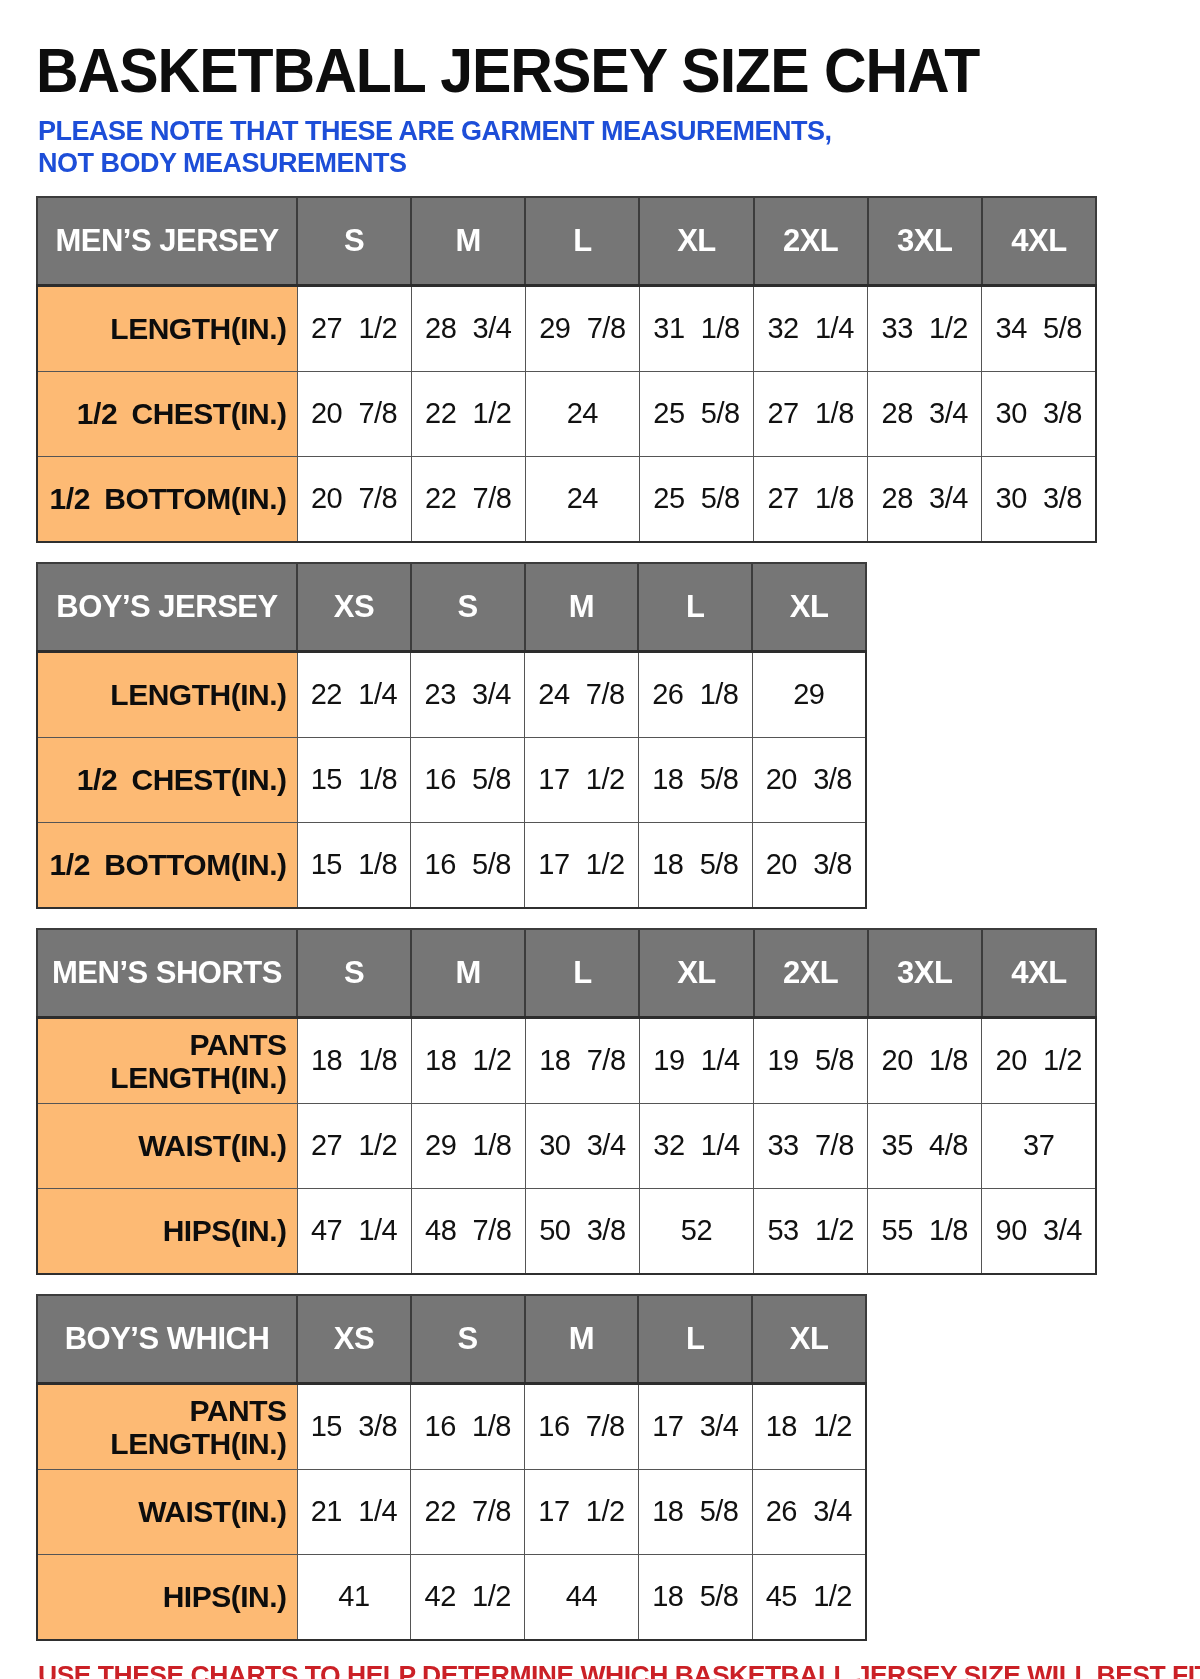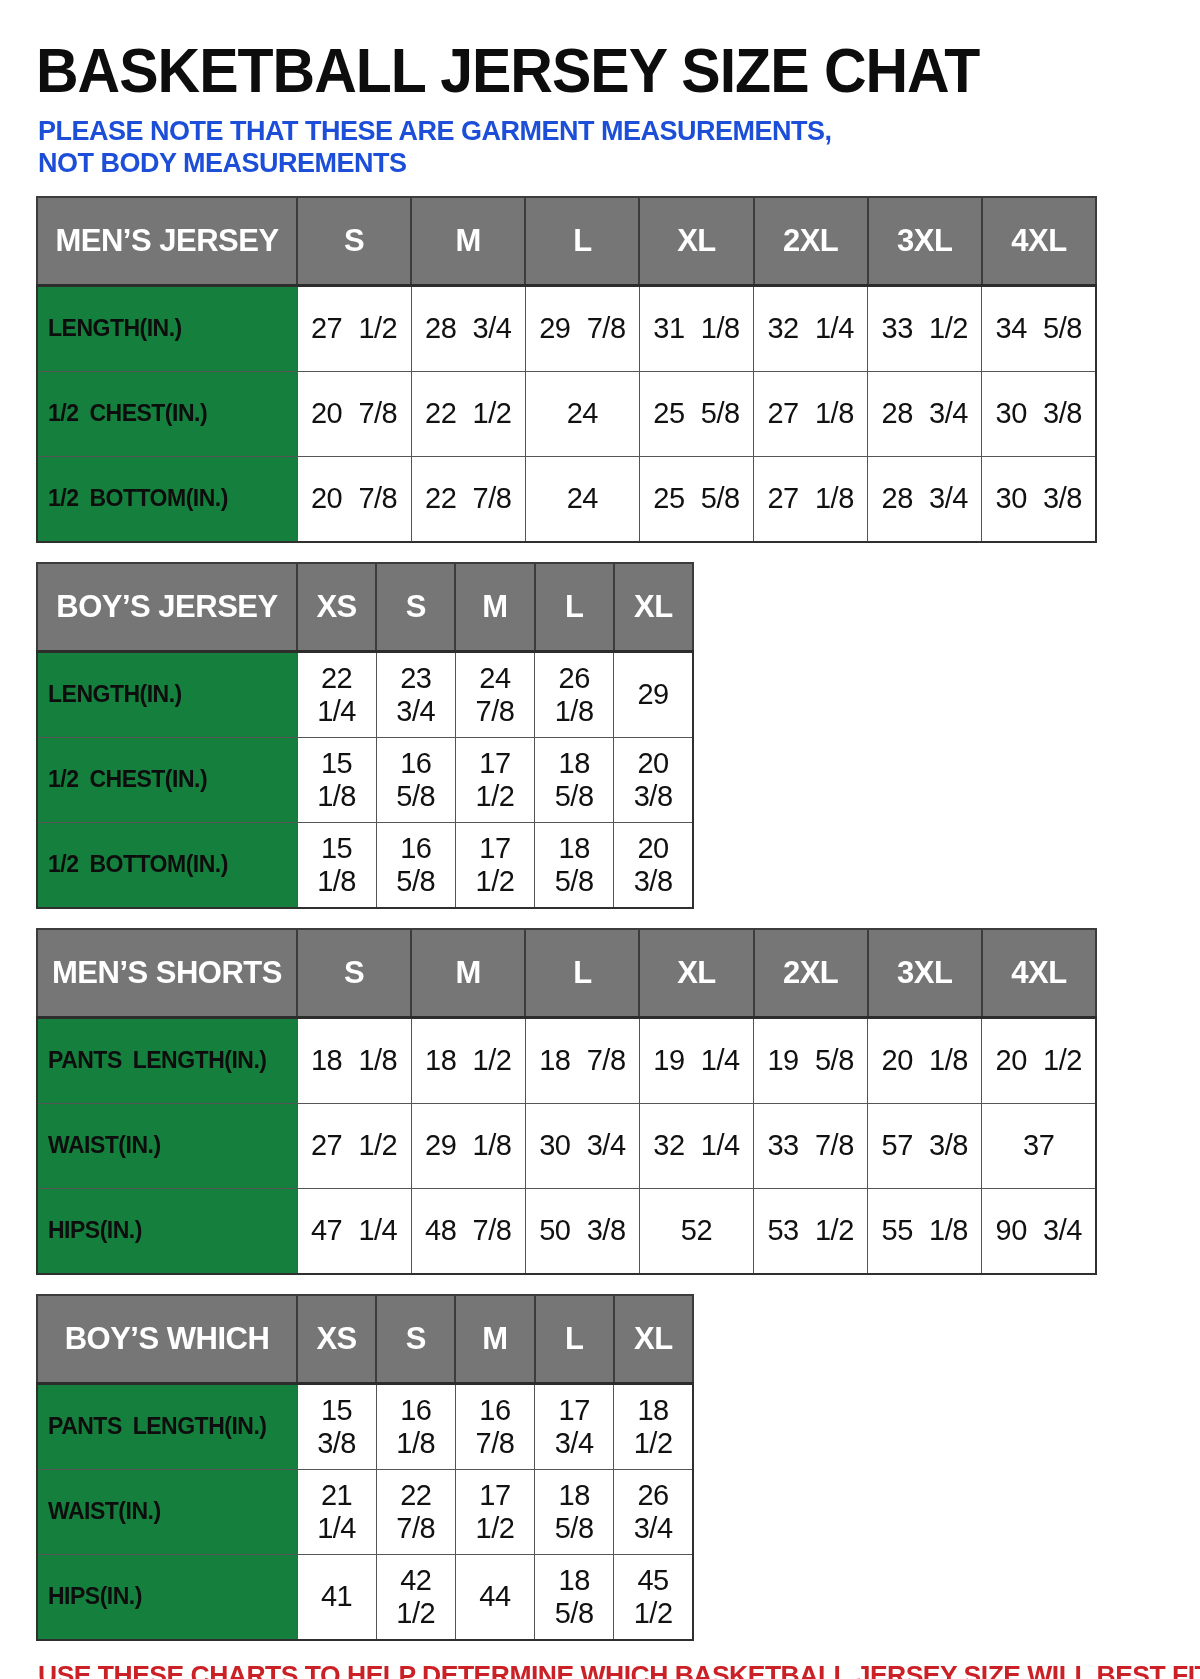--- a/index.html
+++ b/index.html
@@ -37,47 +37,47 @@
     letter-spacing: -0.5px;
   }
   table.size-table {
     border-collapse: collapse;
     table-layout: fixed;
     margin: 0 0 19px 0;
     border: 2px solid #2f2f2f;
     background: #ffffff;
   }
   table.size-table.wide  { width: 1061px; }
-  table.size-table.narrow{ width: 658px; }
+  table.size-table.narrow{ width: 831px; }
   table.size-table thead th {
     height: 86px;
     background: #767676;
     color: #ffffff;
     font-size: 31px;
     font-weight: 600;
     letter-spacing: -0.5px;
     border: 2px solid #3c3c3c;
     border-bottom: 3px solid #2c2c2c;
     text-align: center;
     vertical-align: middle;
     padding: 0 4px;
   }
   table.size-table tbody th.row-label {
     height: 84px;
-    font-size: 23px;
+    font-size: 30px;
     font-weight: bold;
     color: #0d0d0d;
     letter-spacing: -0.5px;
     word-spacing: 0.22em;
     border: 1.5px solid #555555;
-    text-align: left;
+    text-align: right;
     vertical-align: middle;
     line-height: 1.1;
     padding: 0 10px;
-    background: #15803d;
+    background: #fdba74;
   }
   table.size-table tbody td {
     height: 84px;
     font-size: 29px;
     font-weight: 400;
     color: #111111;
     word-spacing: 0.3em;
     letter-spacing: -0.5px;
     border: 1.5px solid #555555;
     text-align: center;
@@ -237,21 +237,21 @@
           <td>20 1/8</td>
           <td>20 1/2</td>
         </tr>
         <tr>
           <th class="row-label" scope="row">WAIST(IN.)</th>
           <td>27 1/2</td>
           <td>29 1/8</td>
           <td>30 3/4</td>
           <td>32 1/4</td>
           <td>33 7/8</td>
-          <td>57 3/8</td>
+          <td>35 4/8</td>
           <td>37</td>
         </tr>
         <tr>
           <th class="row-label" scope="row">HIPS(IN.)</th>
           <td>47 1/4</td>
           <td>48 7/8</td>
           <td>50 3/8</td>
           <td>52</td>
           <td>53 1/2</td>
           <td>55 1/8</td>

